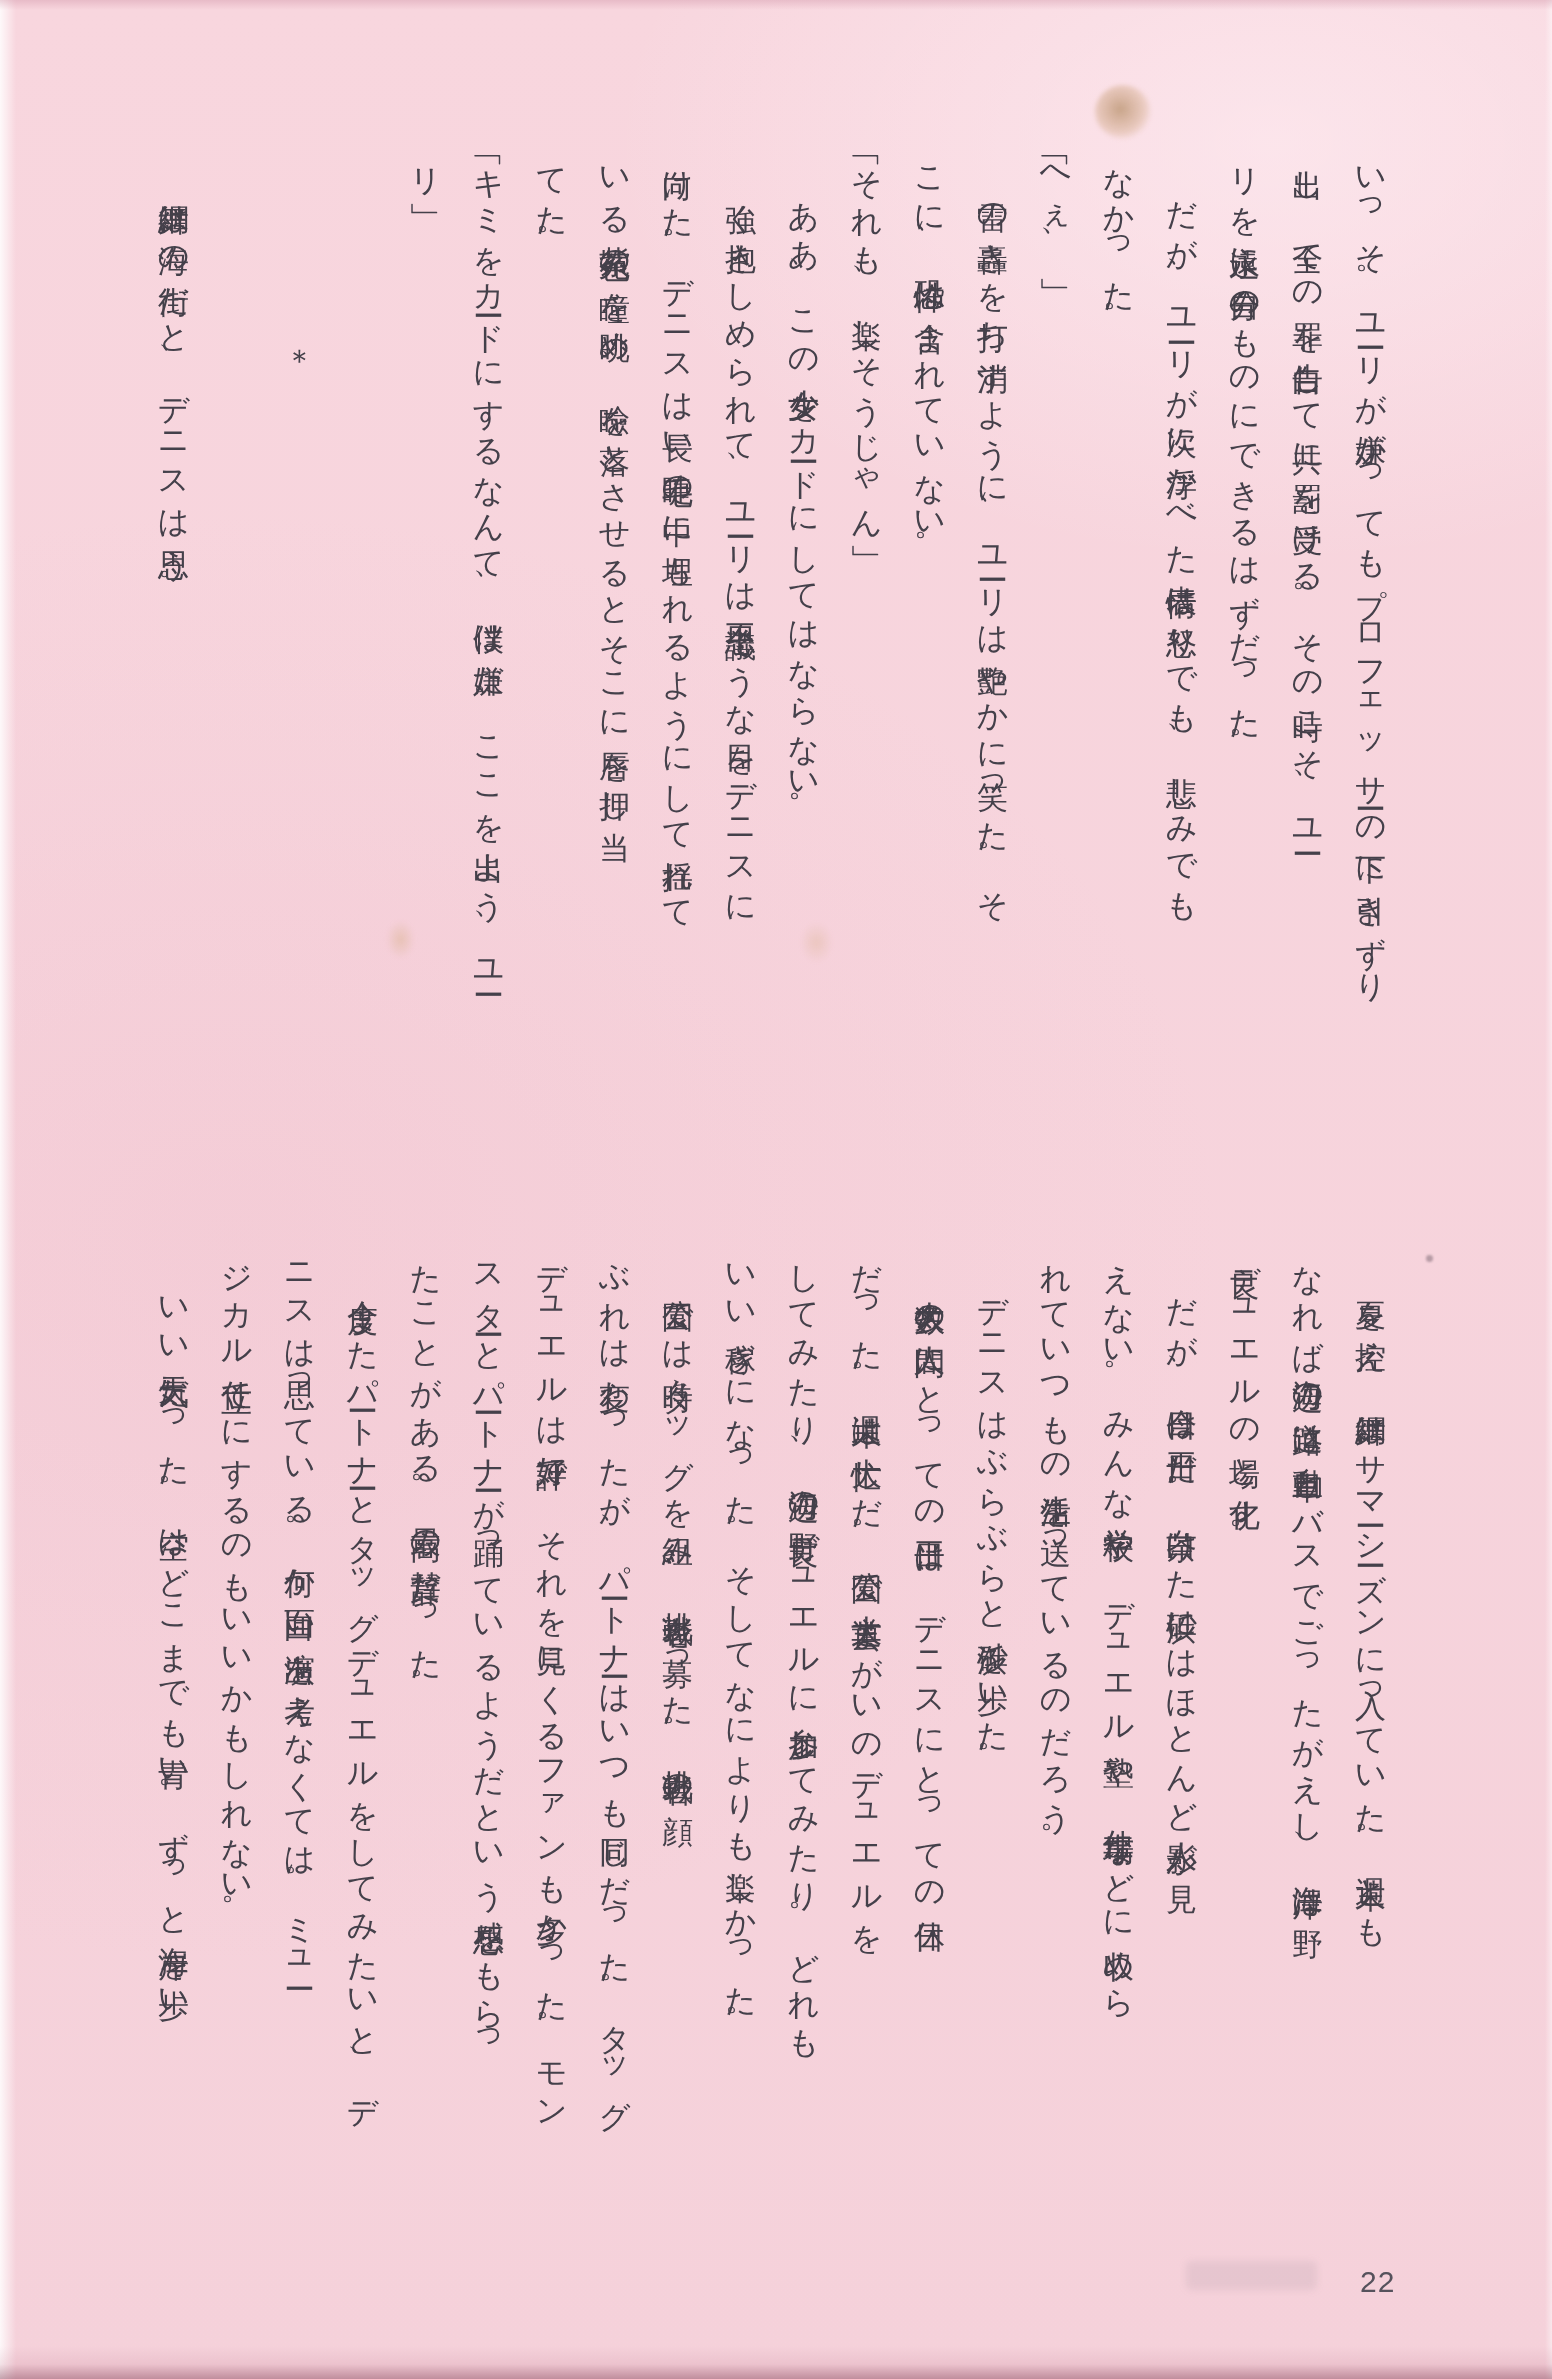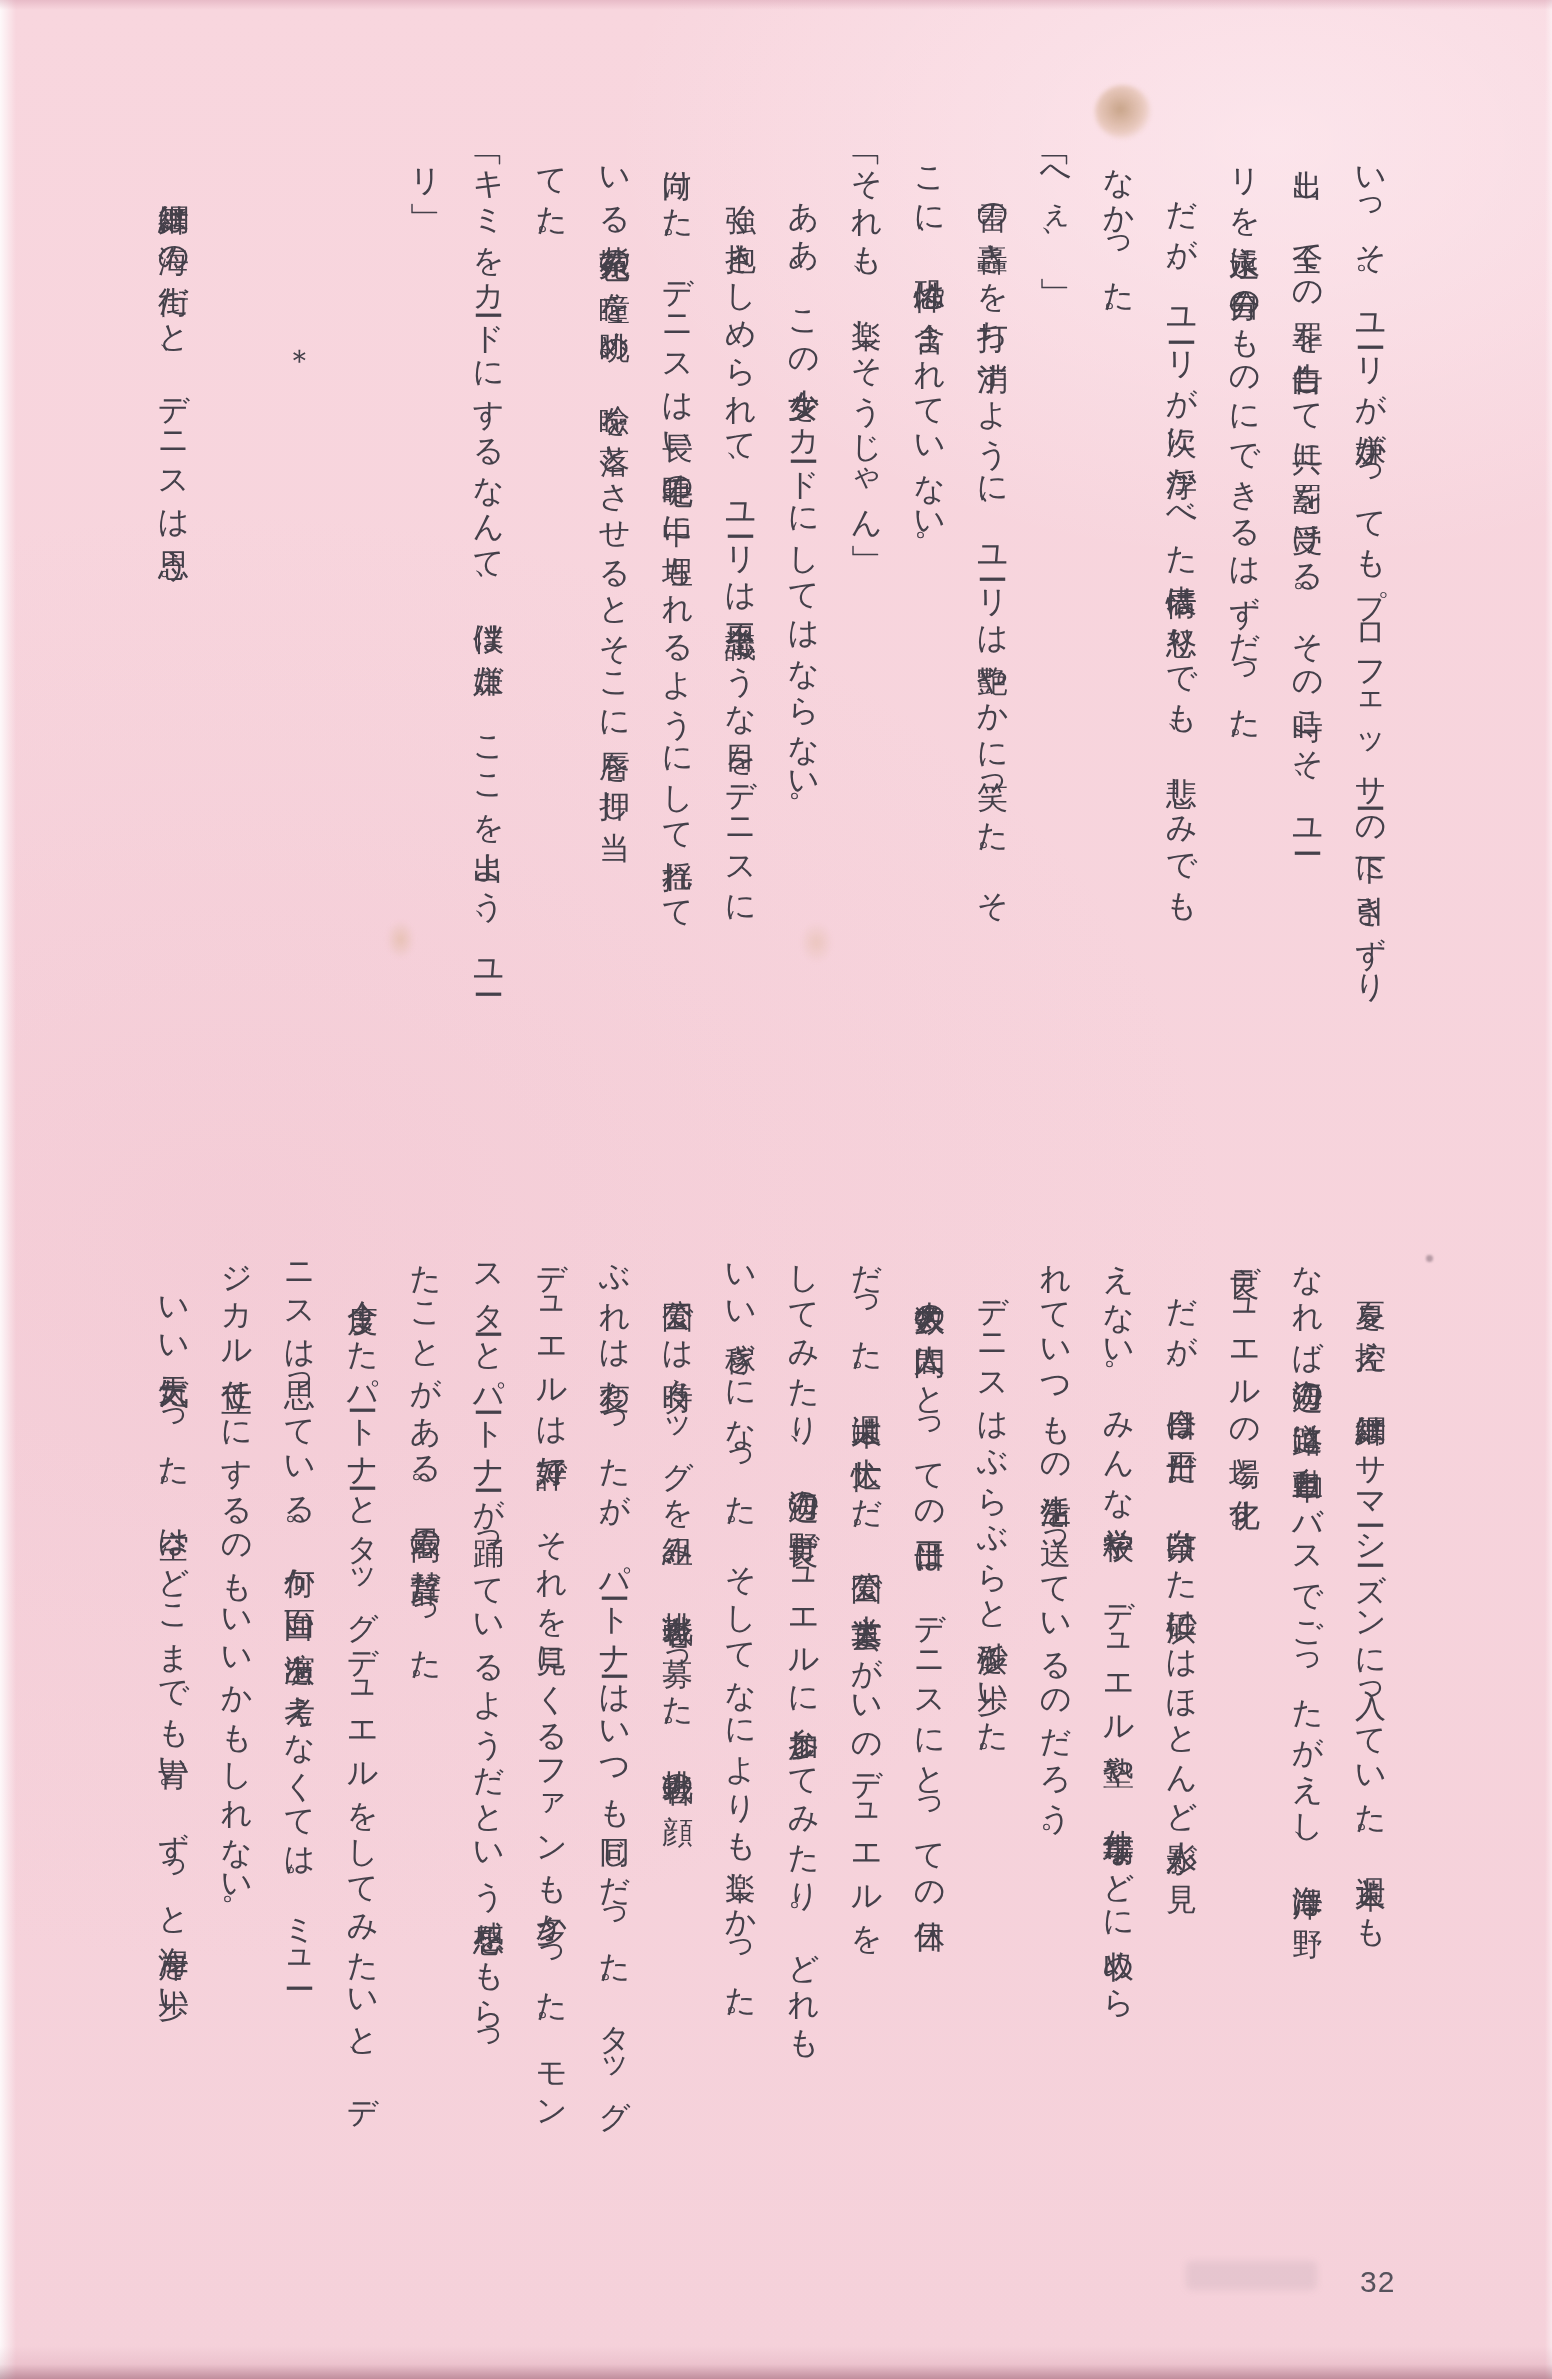--- a/index.html
+++ b/index.html
@@ -68,21 +68,21 @@
 </style>
 </head>
 <body>
 
 <div class="page">
 
   <div class="vblock" id="upper-block" style="color: rgb(68, 64, 74);"><div class="col">いっそ。ユーリが嫌がってもプロフェッサーの下に引きずり</div><div class="col">出し、全ての罪を告白して共に罰を受ける。その時こそ、ユー</div><div class="col">リを永遠に自分のものにできるはずだった。</div><div class="col">　だが、ユーリが次に浮かべた表情は怒りでも、悲しみでも</div><div class="col">なかった。</div><div class="col">「へぇ、」</div><div class="col">　雷の轟きを打ち消すように、ユーリは艶やかに笑った。そ</div><div class="col">こに、恐怖は含まれていない。</div><div class="col">「それも、楽しそうじゃん」</div><div class="col">　ああ、この少女をカードにしてはならない。</div><div class="col">　強く抱きしめられて、ユーリは不思議そうな目をデニスに</div><div class="col">向けた。デニスは長い睫毛の中に埋もれるようにして揺れて</div><div class="col">いる紫苑色の瞳を眺め、瞼を落とさせるとそこに唇を押し当</div><div class="col">てた。</div><div class="col">「キミをカードにするなんて、僕は嫌だ。ここを出よう、ユー</div><div class="col">リ」</div><div class="col">　</div><div class="col sep">＊</div><div class="col">　</div><div class="col">　舞網は海の街だと、デニスは思う。</div></div>
 
   <div class="vblock" id="lower-block" style="color: rgb(68, 64, 74);"><div class="col">　夏を控え、舞網はサマーシーズンに入っていた。週末とも</div><div class="col">なれば海辺の道路は自動車とバスでごったがえし、海岸は野</div><div class="col">良デュエルの場と化す。</div><div class="col">　だが、今日は平日だ。白茶けた砂浜にはほとんど人影が見</div><div class="col">えない。みんな学校や、デュエル塾や、仕事場などに収めら</div><div class="col">れていつもの生活を送っているのだろう。</div><div class="col">　デニスはぶらぶらと砂浜を歩いた。</div><div class="col">　大多数の人間にとっての平日は、デニスにとっての休日</div><div class="col">だった。週末は大忙しだ。公園で大道芸まがいのデュエルを</div><div class="col">してみたり、海辺の野良デュエルに参加してみたり。どれも</div><div class="col">いい稼ぎになった。そしてなによりも楽しかった。</div><div class="col">　公園では時々タッグを組み、挑戦者を募った。挑戦者の顔</div><div class="col">ぶれは変わったが、パートナーはいつも同じだった。タッグ</div><div class="col">デュエルは好評で、それを見にくるファンも多かった。モン</div><div class="col">スターとパートナーが踊っているようだという感想をもらっ</div><div class="col">たことがある。最高の賛辞だった。</div><div class="col">　今度またパートナーとタッグデュエルをしてみたいと、デ</div><div class="col">ニスは思っている。何か面白い演出を考えなくては。ミュー</div><div class="col">ジカル仕立てにするのもいいかもしれない。</div><div class="col">　いい天気だった。空はどこまでも青い。ずっと海岸を歩い</div></div>
 
-  <div class="page-num">32</div>
+  <div class="page-num">22</div>
 
   <div class="overlay ghost"></div>
   <div class="overlay stain1"></div>
   <div class="overlay stain2"></div>
   <div class="overlay stain3"></div>
   <div class="overlay speck"></div>
   <div class="overlay edge-left"></div>
   <div class="overlay edge-right"></div>
   <div class="overlay edge-top"></div>
   <div class="overlay edge-bottom"></div>

